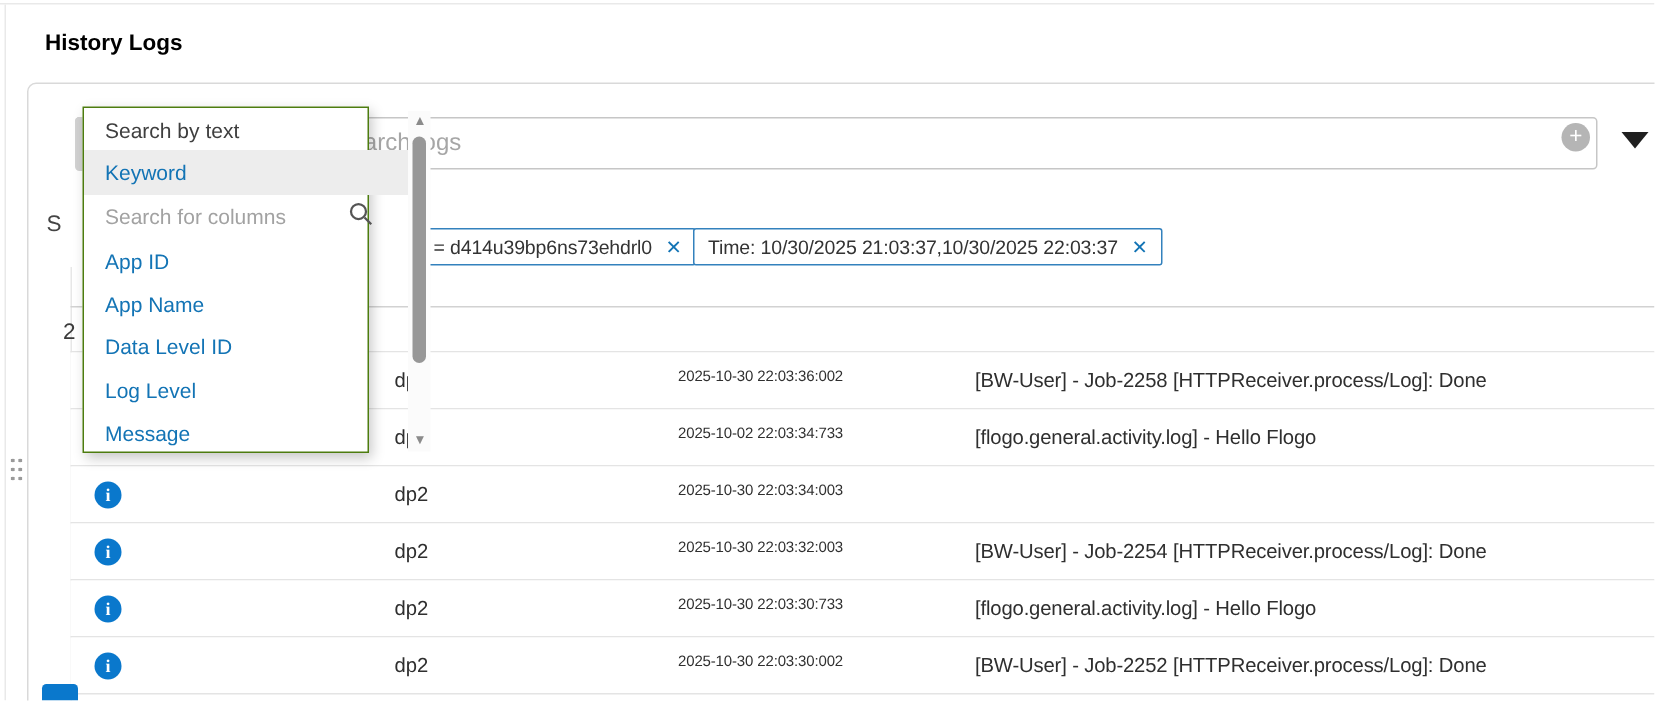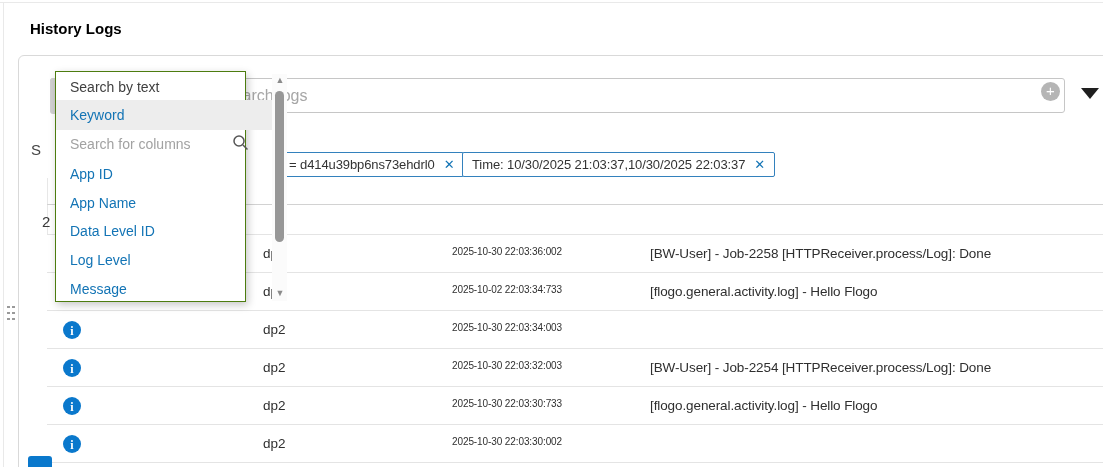--- a/index.html
+++ b/index.html
@@ -161,20 +161,21 @@
     <span class="cell-icon"><span class="info-i">i</span></span>
     <span class="cell-ns">dp2</span>
     <span class="cell-time">2025-10-30 22:03:30:733</span>
     <span class="cell-msg">[flogo.general.activity.log] - Hello Flogo</span>
   </div>
 
   <div class="trow">
     <span class="cell-icon"><span class="info-i">i</span></span>
     <span class="cell-ns">dp2</span>
     <span class="cell-time">2025-10-30 22:03:30:002</span>
+    <span class="cell-msg">[BW-User] - Job-2252 [HTTPReceiver.process/Log]: Done</span>
   </div>
 </div>
 
   <div id="bottom-blue-frag" class="abs"></div>
 
   <div id="dropdown" class="abs">
     <div id="dd-header" class="dd-item">Search by text</div>
     <div id="dd-highlight"></div>
     <div id="dd-keyword" class="dd-item">Keyword</div>
     <input id="dd-col-search" type="text" placeholder="Search for columns" style="">

